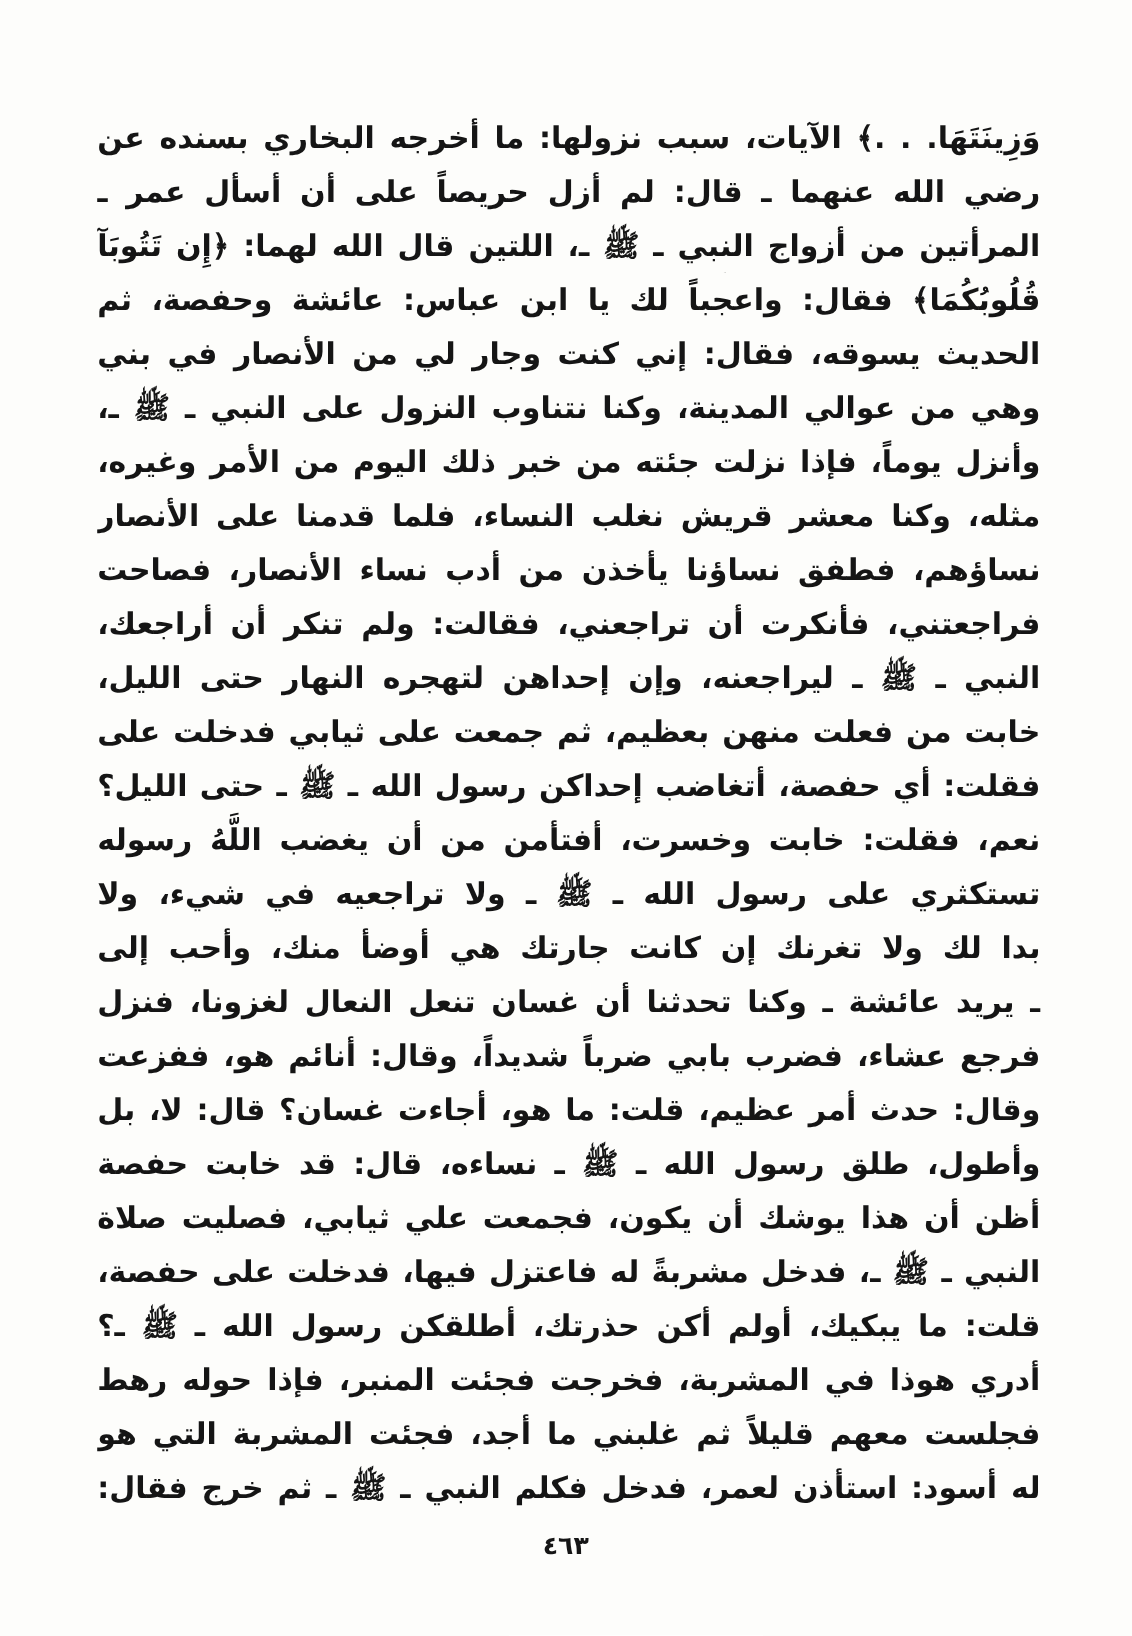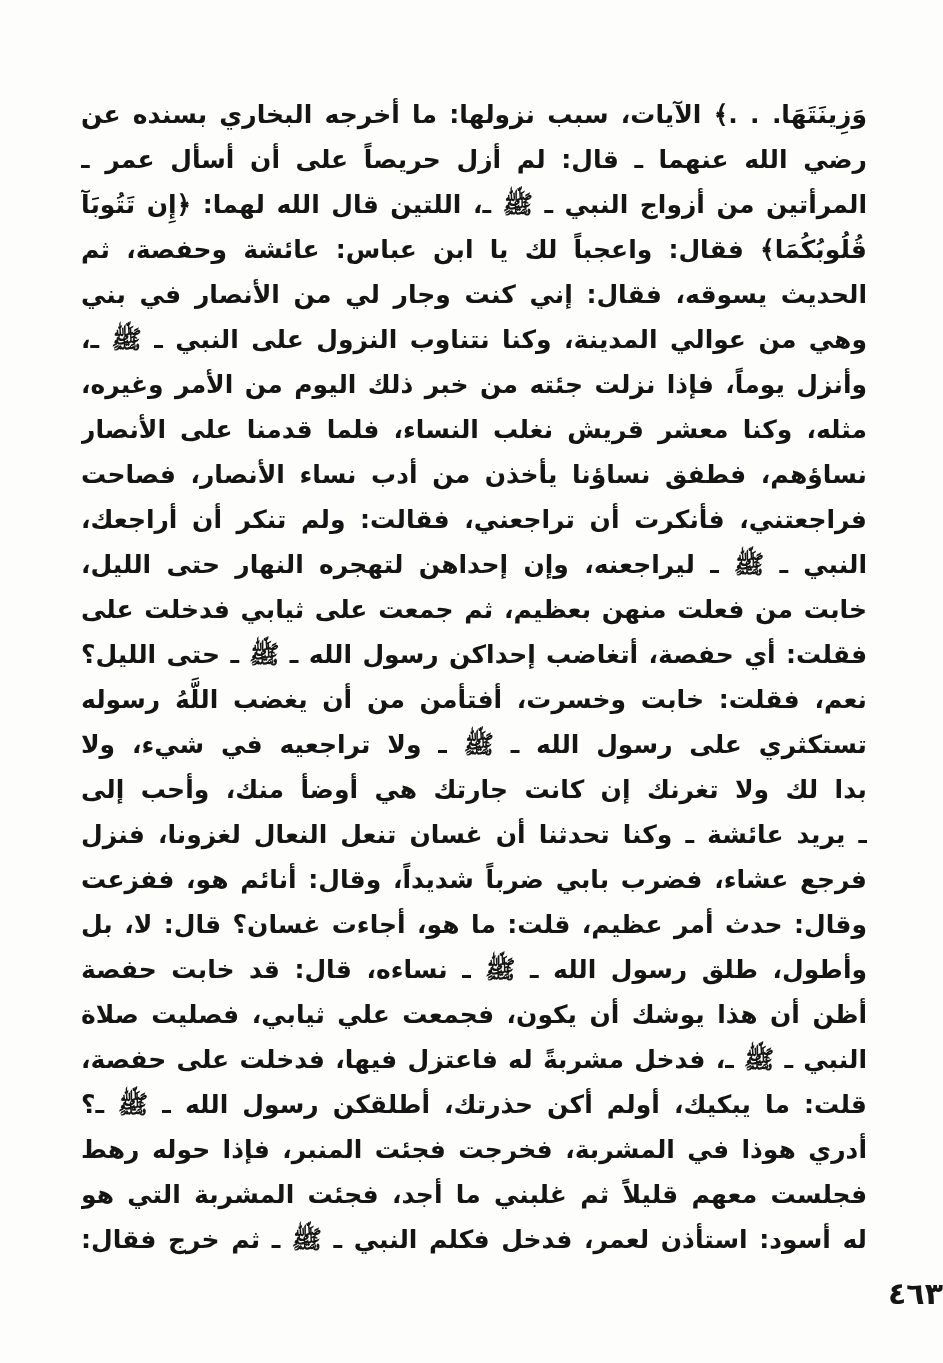--- a/index.html
+++ b/index.html
@@ -32,22 +32,23 @@
     text-align: justify;
     text-align-last: justify;
     overflow: hidden;
     word-spacing: 1px;
   }
   .page-number {
     position: absolute;
     top: 1276px;
     left: 0;
     width: 100%;
+    text-align: center;
     font-family: "DejaVu Sans", sans-serif;
-    font-size: 30px;
+    font-size: 21px;
     font-weight: 600;
     color: #151515;
   }
 </style>
 </head>
 <body>
 
 <div class="page">
   <div class="textblock">
     <div class="line">وَزِينَتَهَا. . .﴾ الآيات، سبب نزولها: ما أخرجه البخاري بسنده عن ابن عباس ـ</div>

